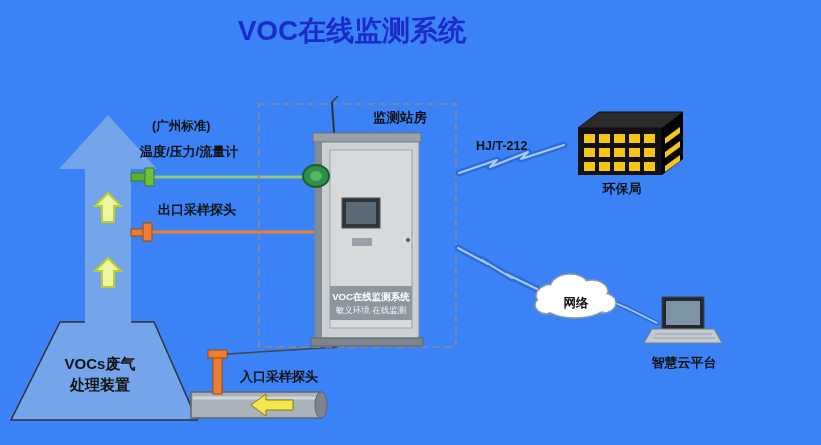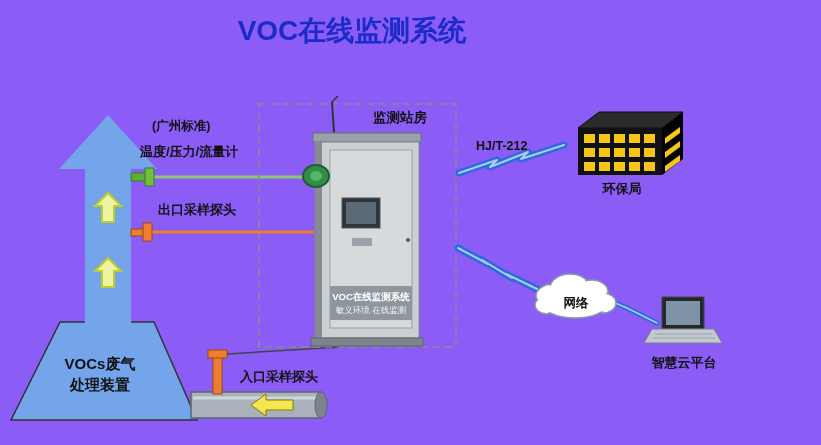--- a/index.html
+++ b/index.html
@@ -1,17 +1,17 @@
 <!DOCTYPE html>
 <html><head>
 <meta charset="utf-8">
 <style>
   html,body{margin:0;padding:0;background:#fff;}
   body{font-family:"Liberation Sans","DejaVu Sans",sans-serif;}
-  #canvas{position:relative;width:821px;height:445px;background:#8b5cf6;overflow:hidden;}
+  #canvas{position:relative;width:821px;height:445px;background:#3b82f6;overflow:hidden;}
   svg{display:block;}
   text{font-family:"Liberation Sans","DejaVu Sans",sans-serif;}
   .lbl{font-weight:bold;fill:#111;}
 </style>
 </head>
 <body>
 
 <div id="canvas">
 <svg width="821" height="445" viewBox="0 0 821 445">
 

